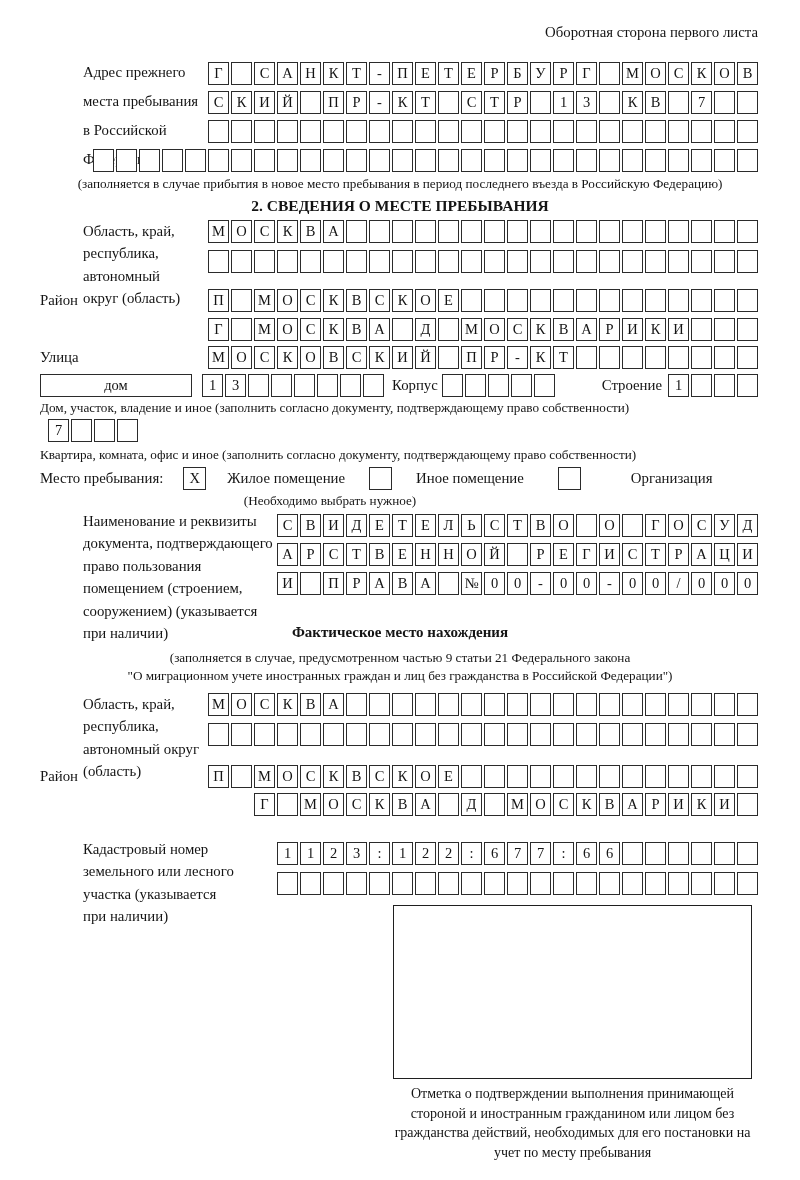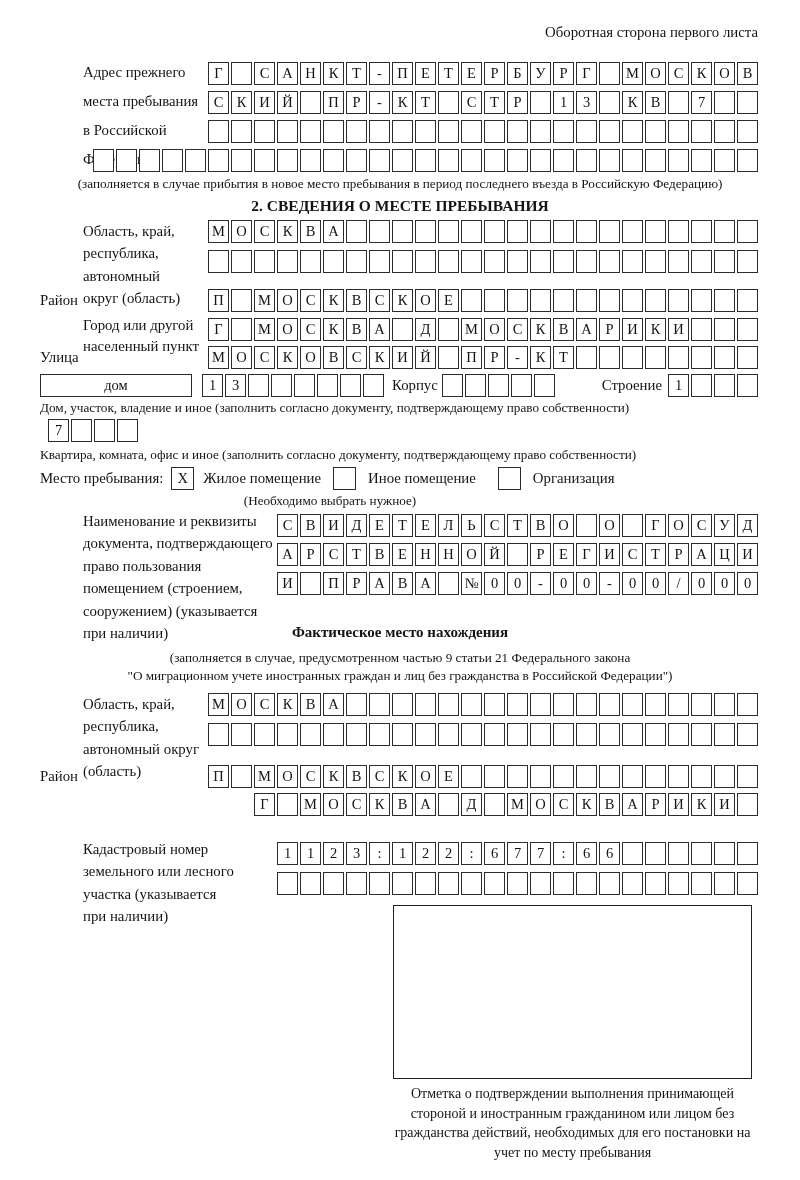--- a/index.html
+++ b/index.html
@@ -228,22 +228,20 @@
       <span class="cbox"></span>
       <span class="cbox"></span>
       <span class="cbox"></span>
       <span class="cbox"></span>
       <span class="cbox"></span>
       <span class="cbox"></span>
       <span class="cbox"></span>
       <span class="cbox"></span>
     </div>
 
-  <div class="abs lab pre lh21" style="left:40px;top:315px;width:150px;">Город или другой
-населенный пункт</div>
   <div class="abs row r42" style="top:318px;">
       <span class="cbox">Г</span>
       <span class="cbox"></span>
       <span class="cbox">М</span>
       <span class="cbox">О</span>
       <span class="cbox">С</span>
       <span class="cbox">К</span>
       <span class="cbox">В</span>
       <span class="cbox">А</span>
       <span class="cbox"></span>
@@ -325,28 +323,28 @@
   <div class="abs inline-row" style="left:40px;top:419px;">
     <div class="row" style="margin-left:8px;">
         <span class="cbox">7</span>
         <span class="cbox"></span>
         <span class="cbox"></span>
         <span class="cbox"></span>
       </div>
   </div>
   <div class="abs cap" style="left:40px;top:447px;">Квартира, комната, офис и иное (заполнить согласно документу, подтверждающему право собственности)</div>
 
-  <div class="abs inline-row" style="left:40px;right:42px;top:467px;">
+  <div class="abs inline-row" style="left:40px;right:42px;top:467px;gap:12px;">
     <span class="lab">Место пребывания:</span>
     <span class="chk" style="margin-left:8px;">X</span>
     <span class="lab" style="margin-left:9px;">Жилое помещение</span>
     <span class="chk" style="margin-left:12px;"></span>
     <span class="lab" style="margin-left:12px;">Иное помещение</span>
     <span class="chk" style="margin-left:22px;"></span>
-    <span class="lab" style="margin-left:12px;">Организация</span>
+    <span class="lab" style="margin-left:38px;">Организация</span>
   </div>
   <div class="abs cap" style="left:150px;top:493px;width:360px;text-align:center;">(Необходимо выбрать нужное)</div>
 
   <div class="abs lab pre lh22" style="left:40px;top:510px;width:210px;">Наименование и реквизиты
 документа, подтверждающего
 право пользования
 помещением (строением,
 сооружением) (указывается
 при наличии)</div>
   <div class="abs row r42" style="top:514px;">

